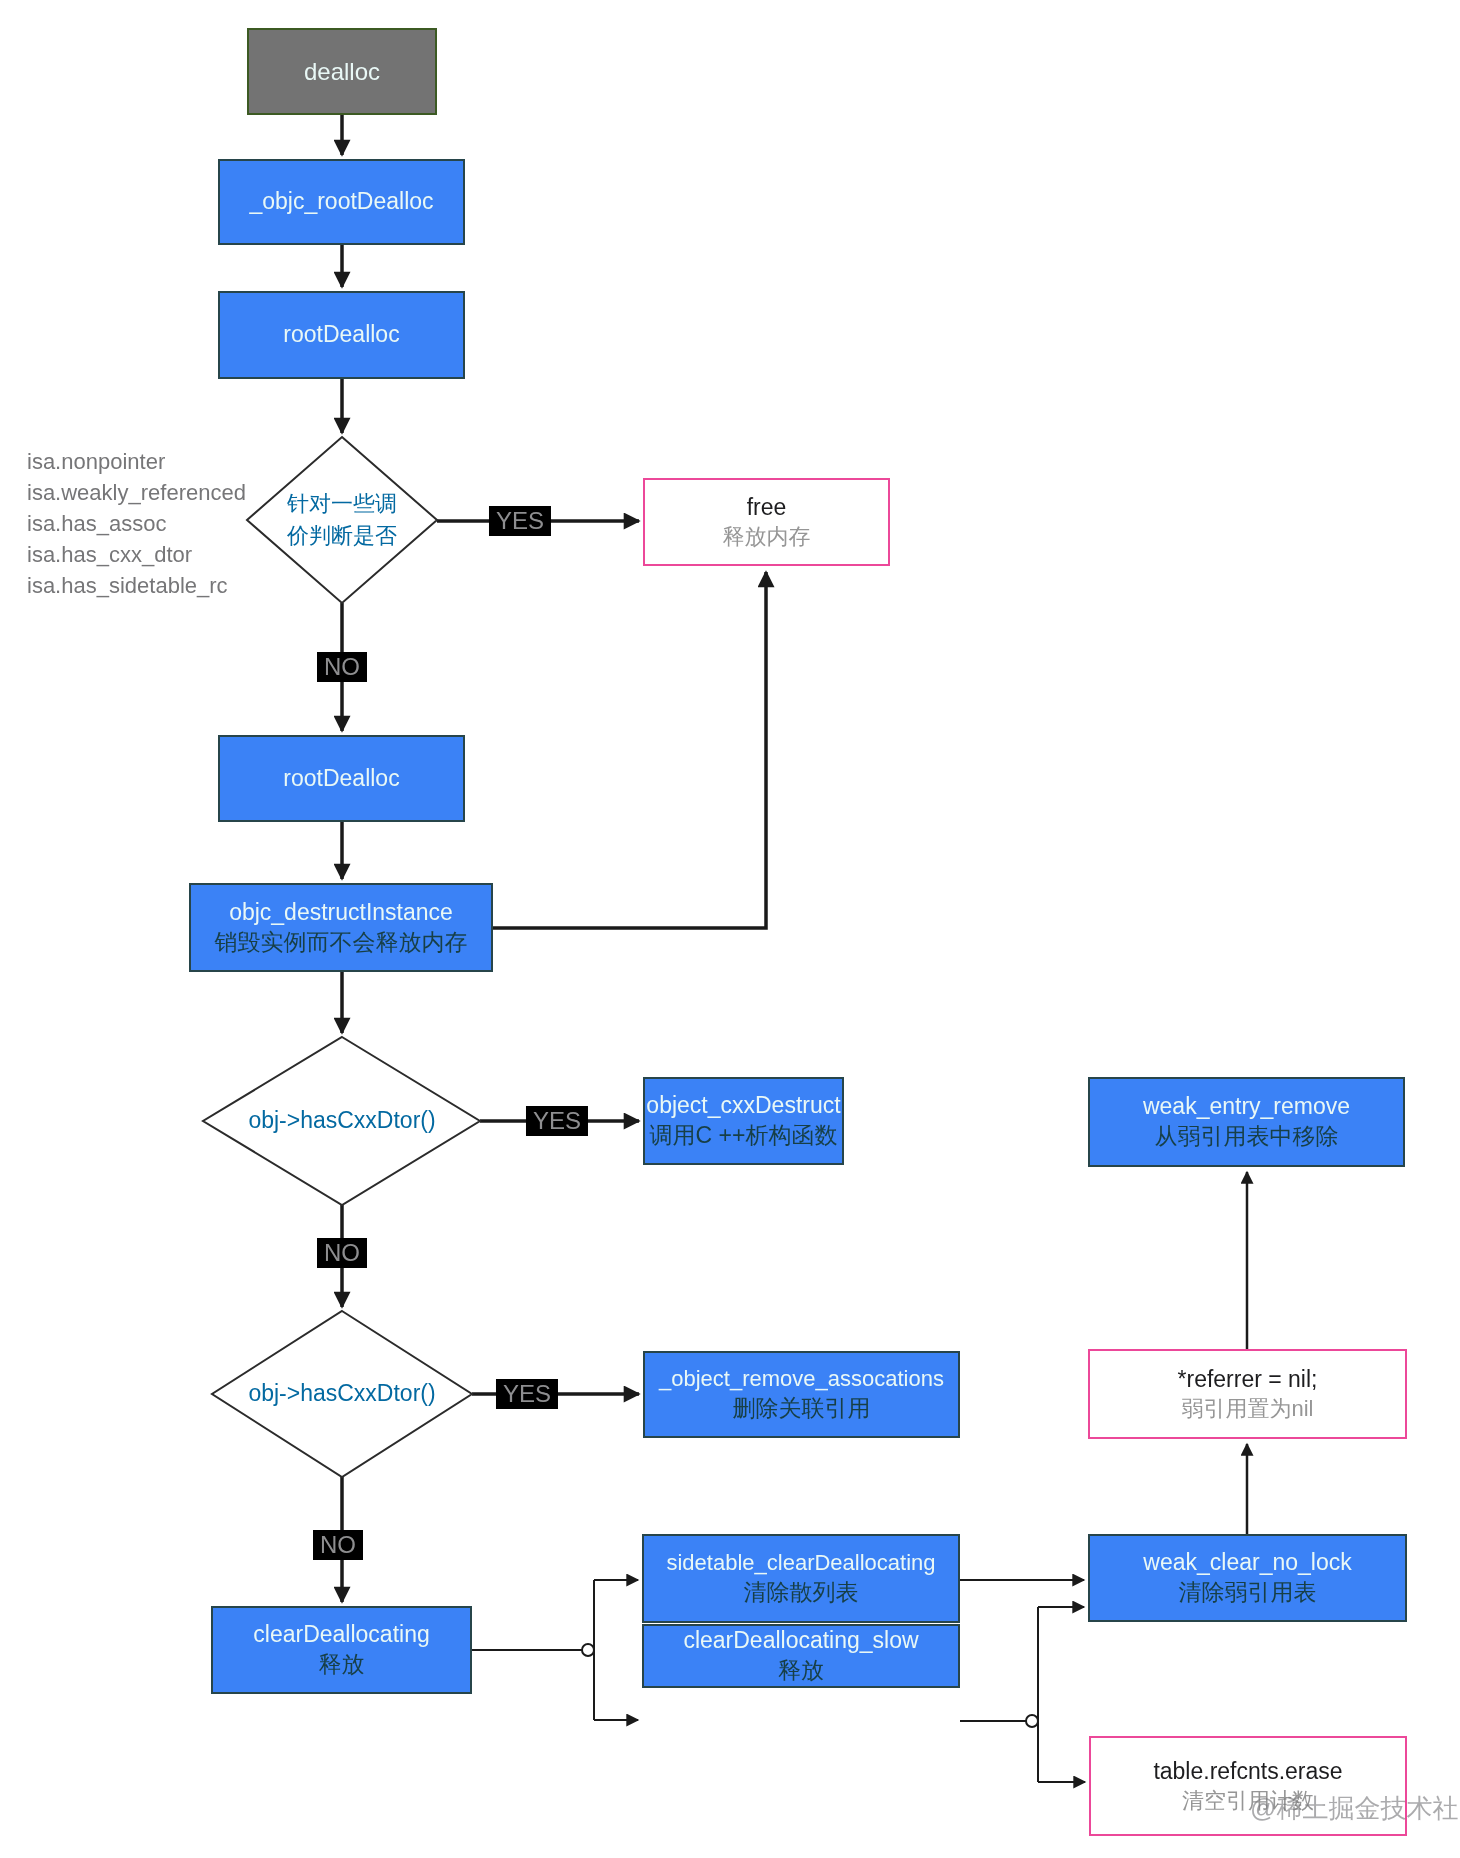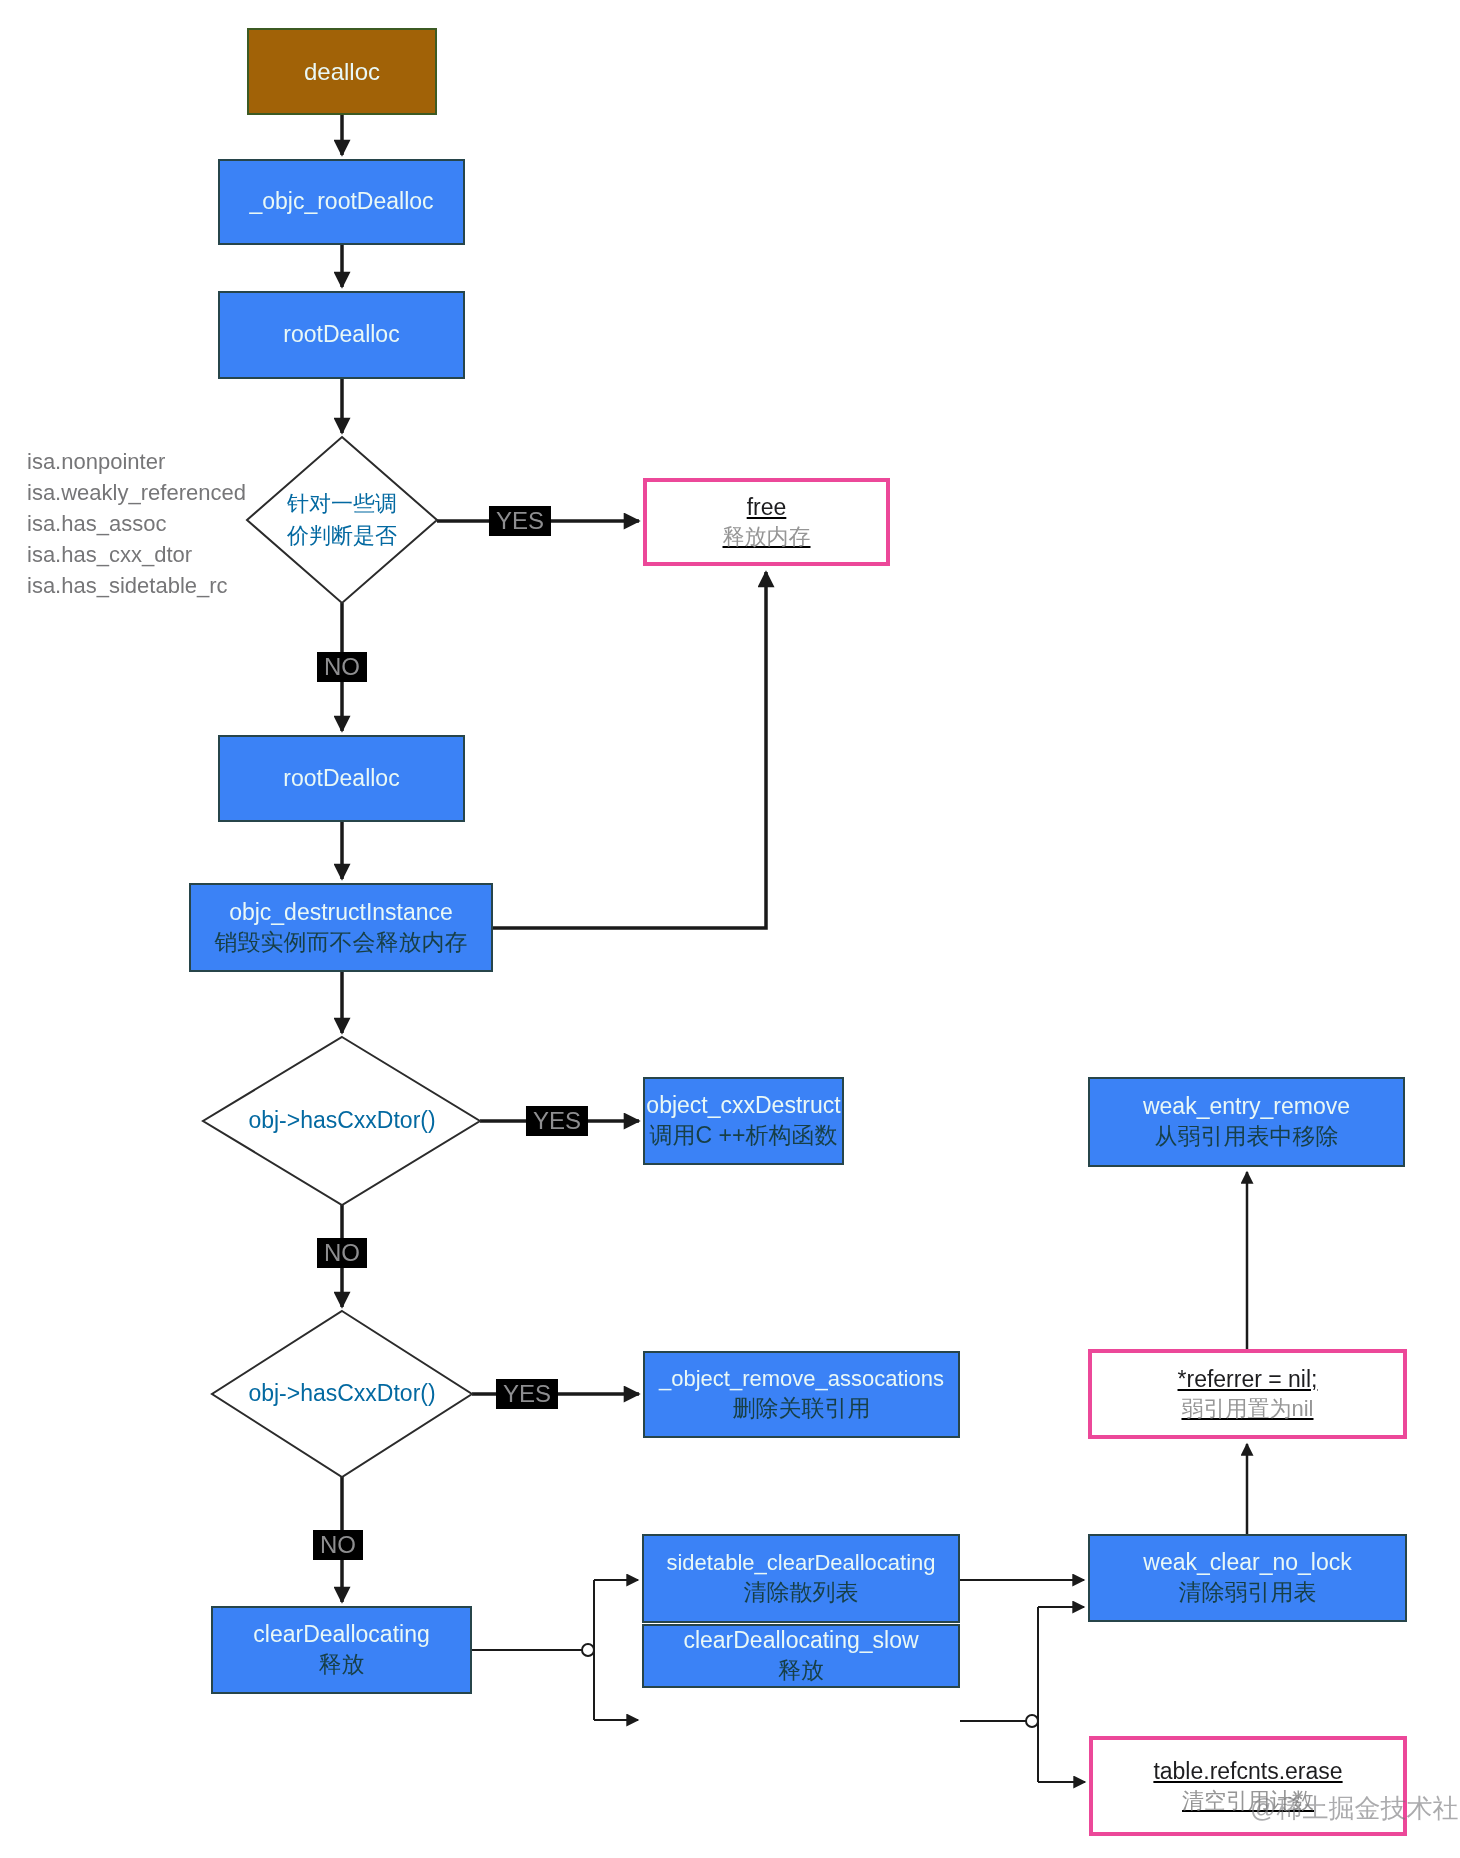--- a/index.html
+++ b/index.html
@@ -6,22 +6,22 @@
   .canvas{
     position:relative;width:1460px;height:1858px;background:#ffffff;overflow:hidden;
     font-family:"Liberation Sans","DejaVu Sans",sans-serif;
   }
   .layer{position:absolute;left:0;top:0;width:1460px;height:1858px;}
   .node{
     position:absolute;box-sizing:border-box;display:flex;flex-direction:column;
     align-items:center;justify-content:center;text-align:center;line-height:1.3;
   }
   .node.teal{background:#3b82f6;border:2px solid #27454a;}
-  .node.green{background:#a16207;border:2px solid #3c5a23;}
-  .node.white{background:#ffffff;border:4px solid #ec4899;text-decoration:underline;}
+  .node.green{background:#737373;border:2px solid #3c5a23;}
+  .node.white{background:#ffffff;border:2px solid #ec4899;}
   .t-light{color:#e9f8f6;font-size:23px;white-space:nowrap;}
   .t-dark{color:#173f46;font-size:23px;white-space:nowrap;font-weight:500;}
   .t-black{color:#1d1d1f;font-size:23px;white-space:nowrap;}
   .t-gray{color:#969696;font-size:22px;white-space:nowrap;}
   .diamond-text{
     position:absolute;transform:translate(-50%,-50%);text-align:center;
     color:#0369a1;font-size:22px;line-height:1.45;white-space:nowrap;
   }
   .edge-label{
     position:absolute;transform:translate(-50%,-50%);

